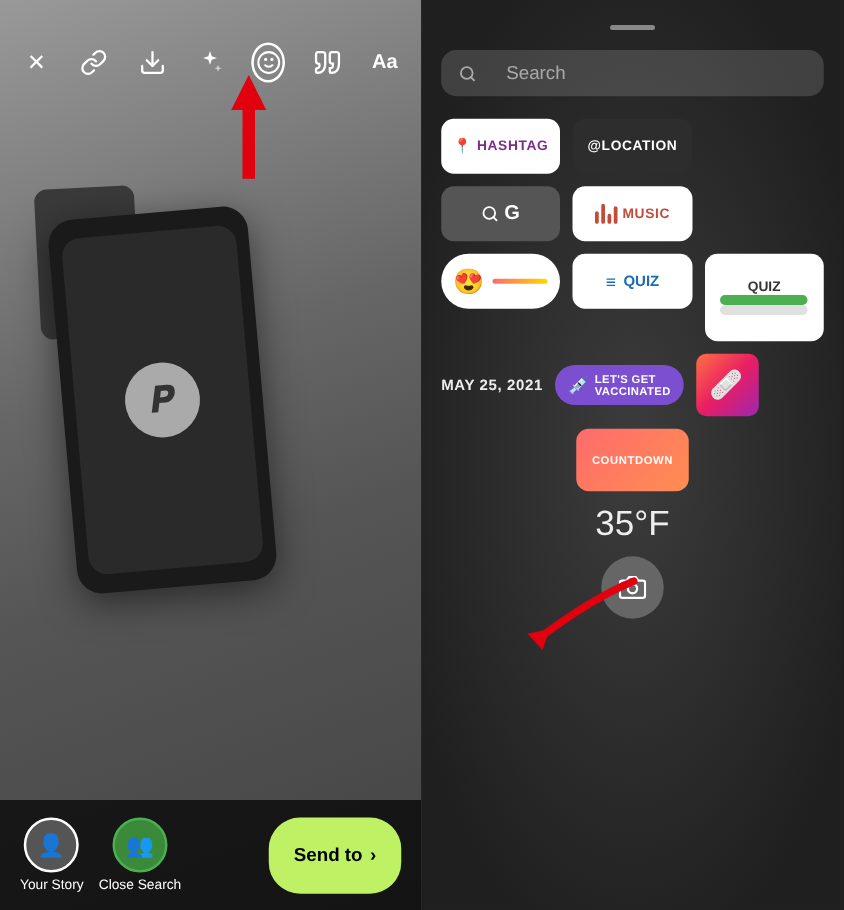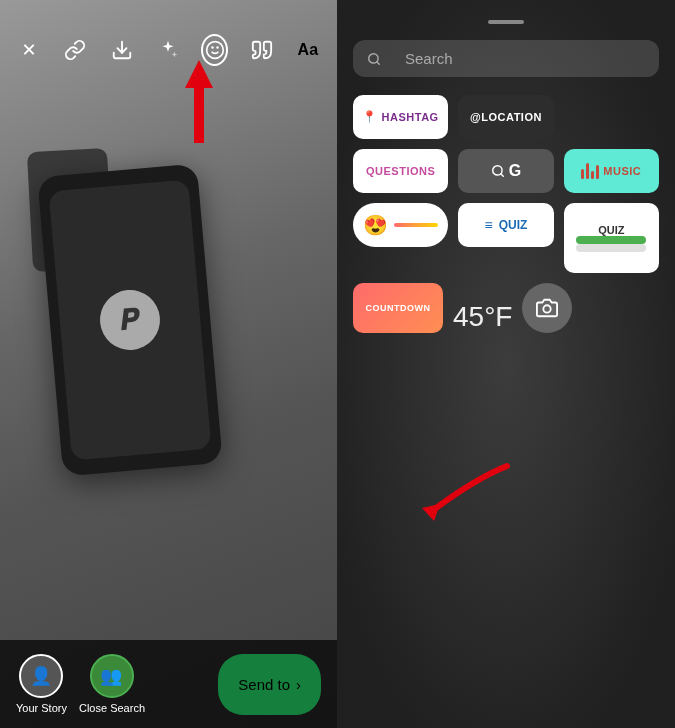--- a/index.html
+++ b/index.html
@@ -174,27 +174,27 @@
       border-radius: 50%;
       background: #3a8a3a;
       border: 2px solid #4caf50;
       display: flex;
       align-items: center;
       justify-content: center;
       font-size: 18px;
     }
     .send-to-btn {
       margin-left: auto;
-      background: #15803d;
+      background: #bef264;
       color: #000;
       border: none;
       border-radius: 25px;
       padding: 22px 20px;
       font-size: 15px;
-      font-weight: 400;
+      font-weight: 700;
       display: flex;
       align-items: center;
       gap: 6px;
       cursor: pointer;
     }
 
     
     .right-panel {
       width: 338px;
       height: 728px;
@@ -318,21 +318,21 @@
     .sticker-quiz-search {
       background: #555;
       height: 44px;
       border-radius: 10px;
       display: flex;
       align-items: center;
       justify-content: center;
       gap: 4px;
     }
     .sticker-music {
-      background: #5eead4;
+      background: #ffffff;
       height: 44px;
       border-radius: 10px;
       display: flex;
       align-items: center;
       justify-content: center;
       gap: 4px;
       padding: 16px 8px;
     }
     .sticker-music-text {
       color: #c44b3a;
@@ -441,22 +441,23 @@
       border-radius: 8px;
       display: flex;
       align-items: center;
       justify-content: center;
       font-size: 22px;
     }
 
     
     .row5 {
       display: flex;
-      align-items: flex-end;
+      align-items: center;
       gap: 10px;
+      flex-direction: column;
     }
     .sticker-countdown {
       background: linear-gradient(135deg, #ff6b6b, #ff8e53);
       border-radius: 10px;
       width: 90px;
       height: 50px;
       display: flex;
       align-items: center;
       justify-content: center;
     }
@@ -530,21 +531,21 @@
         <line x1="15" y1="9" x2="15.01" y2="9" stroke-width="3" stroke-linecap="round"></line>
       </svg>
     </div>
     <div class="toolbar-icon">
       <svg width="22" height="22" viewBox="0 0 24 24" fill="none" stroke="white" stroke-width="2" stroke-linecap="round">
         <path d="M3 21c3 0 7-1 7-8V5c0-1.25-.756-2.017-2-2H4c-1.25 0-2 .75-2 1.972V11c0 1.25.75 2 2 2 1 0 1 0 1 1v1c0 1-1 2-2 2s-1 .008-1 1.031V20c0 1 0 1 1 1z"></path>
         <path d="M15 21c3 0 7-1 7-8V5c0-1.25-.757-2.017-2-2h-4c-1.25 0-2 .75-2 1.972V11c0 1.25.75 2 2 2h.75c0 2.25.25 4-2.75 4v3c0 1 0 1 1 1z"></path>
       </svg>
     </div>
     <div class="toolbar-icon">
-      <span style="color:#000000;font-size:16px;font-weight:600;">Aa</span>
+      <span style="color:#ffffff;font-size:16px;font-weight:600;">Aa</span>
     </div>
   </div>
 
   <div class="red-arrow-top">
     <div class="arrow-up"></div>
     <div class="arrow-stem-top"></div>
   </div>
 
   <div class="bottom-bar">
     <div class="bottom-item">
@@ -581,23 +582,20 @@
       <div class="sticker-location">
         <span style="font-size:12px;">📍</span>
         <span class="sticker-location-text">HASHTAG</span>
       </div>
       <div class="sticker-mention">
         <span class="sticker-mention-text">@LOCATION</span>
       </div>
     </div>
 
     <div class="sticker-grid" style="margin-bottom:10px;">
-      <div class="sticker-questions">
-        <span class="sticker-questions-text">QUESTIONS</span>
-      </div>
       <div class="sticker-quiz-search">
         <svg width="14" height="14" viewBox="0 0 24 24" fill="none" stroke="white" stroke-width="2.5" stroke-linecap="round">
           <circle cx="11" cy="11" r="8"></circle>
           <line x1="21" y1="21" x2="16.65" y2="16.65"></line>
         </svg>
         <span style="color:#fff;font-size:16px;font-weight:700;">G</span>
       </div>
       <div class="sticker-music">
         <div class="music-bars">
           <div class="music-bar" style="height:10px;"></div>
@@ -618,26 +616,36 @@
         <span style="color:#1a6bb5;font-size:14px;font-weight:700;">≡</span>
         <span class="sticker-poll-text">QUIZ</span>
       </div>
       <div class="sticker-quiz">
         <span class="quiz-text">QUIZ</span>
         <div class="quiz-bar"></div>
         <div class="quiz-bar-gray"></div>
       </div>
     </div>
 
+    <div class="row4">
+      <span class="sticker-date">MAY 25, 2021</span>
+      <div class="sticker-vaccinated">
+        <span style="font-size:14px;">💉</span>
+        <span class="vaccinated-text">LET'S GET<br>VACCINATED</span>
+      </div>
+      <div class="vaccinated-art">
+        <span style="font-size:22px;">🩹</span>
+      </div>
+    </div>
 
     <div class="row5">
       <div class="sticker-countdown">
         <span class="countdown-text">COUNTDOWN</span>
       </div>
-      <span class="sticker-temp">45°F</span>
+      <span class="sticker-temp">35°F</span>
       <div class="sticker-camera">
         <svg width="22" height="22" viewBox="0 0 24 24" fill="none" stroke="white" stroke-width="2" stroke-linecap="round" stroke-linejoin="round">
           <path d="M23 19a2 2 0 01-2 2H3a2 2 0 01-2-2V8a2 2 0 012-2h4l2-3h6l2 3h4a2 2 0 012 2z"></path>
           <circle cx="12" cy="13" r="4"></circle>
         </svg>
       </div>
     </div>
   </div>
 
   <div style="position:absolute;bottom:198px;left:75px;z-index:20;">

